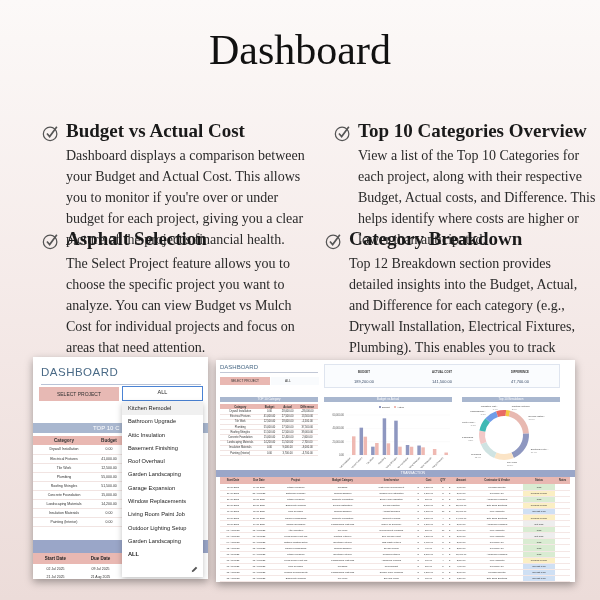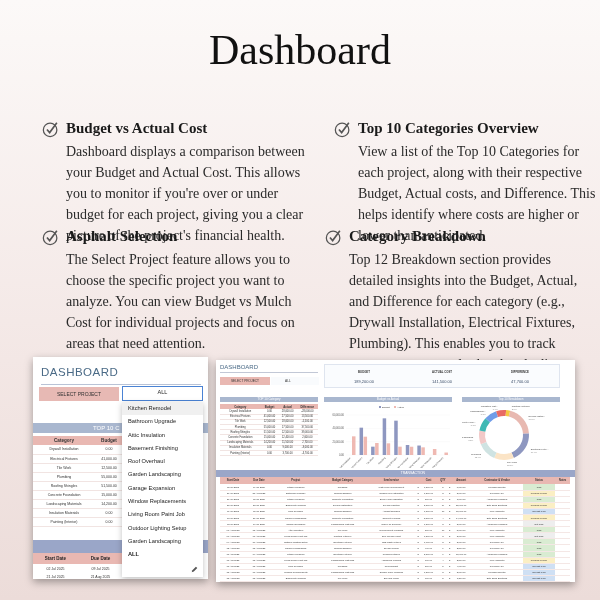--- a/index.html
+++ b/index.html
@@ -1,20 +1,20 @@
 <!DOCTYPE html>
 <html><head>
 <meta charset="utf-8">
 <style>
 *{box-sizing:border-box;margin:0;padding:0}
 html,body{width:600px;height:600px;overflow:hidden}
 body{background:linear-gradient(180deg,#fcf9f8 0%,#f3e7e5 60%,#ecdcd9 100%);font-family:"Liberation Serif",serif;color:#1f1f1f;position:relative}
 .title{position:absolute;top:26px;left:0;width:600px;text-align:center;font-size:42px;font-weight:400;color:#111}
 .feature{position:absolute;width:270px}
-.feature .hd{display:flex;align-items:flex-start;gap:6px;font-weight:700;font-size:15px;color:#1a1a1a}
+.feature .hd{display:flex;align-items:flex-end;gap:6px;font-weight:700;font-size:19px;color:#1a1a1a}
 .feature .hd svg{width:18px;height:18px;flex:none}
 .feature .bd{margin-left:24px;margin-top:3px;font-size:14px;line-height:21px;color:#2a2a2a}
 
 .sheet-l{position:absolute;left:33px;top:357px;width:175px;height:222px;background:#fff;box-shadow:0 3px 8px rgba(0,0,0,.35);overflow:hidden;font-family:"Liberation Sans",sans-serif}
 .sheet-l .dash{position:absolute;left:8px;top:9px;font-size:11.5px;color:#4a6a86;letter-spacing:.5px}
 .sheet-l .uline{position:absolute;left:8px;top:27px;width:160px;height:1px;background:#b9c3d6}
 .sheet-l .selp{position:absolute;left:6px;top:30px;width:80px;height:14px;background:#e7b9b4;font-size:5px;text-align:center;line-height:14px;color:#333}
 .sheet-l .selv{position:absolute;left:89px;top:29px;width:81px;height:15px;border:1px solid #4a83d4;background:#fff;font-size:5.5px;text-align:center;line-height:11px}
 .sheet-l .top10{position:absolute;left:0;top:66px;width:175px;height:10px;background:#a9b7cf;color:#fff;font-size:6px;line-height:10px;padding-left:60px}
 .sheet-l table{position:absolute;left:0;top:79px;width:90px;border-collapse:collapse;font-size:3.5px;color:#333}

